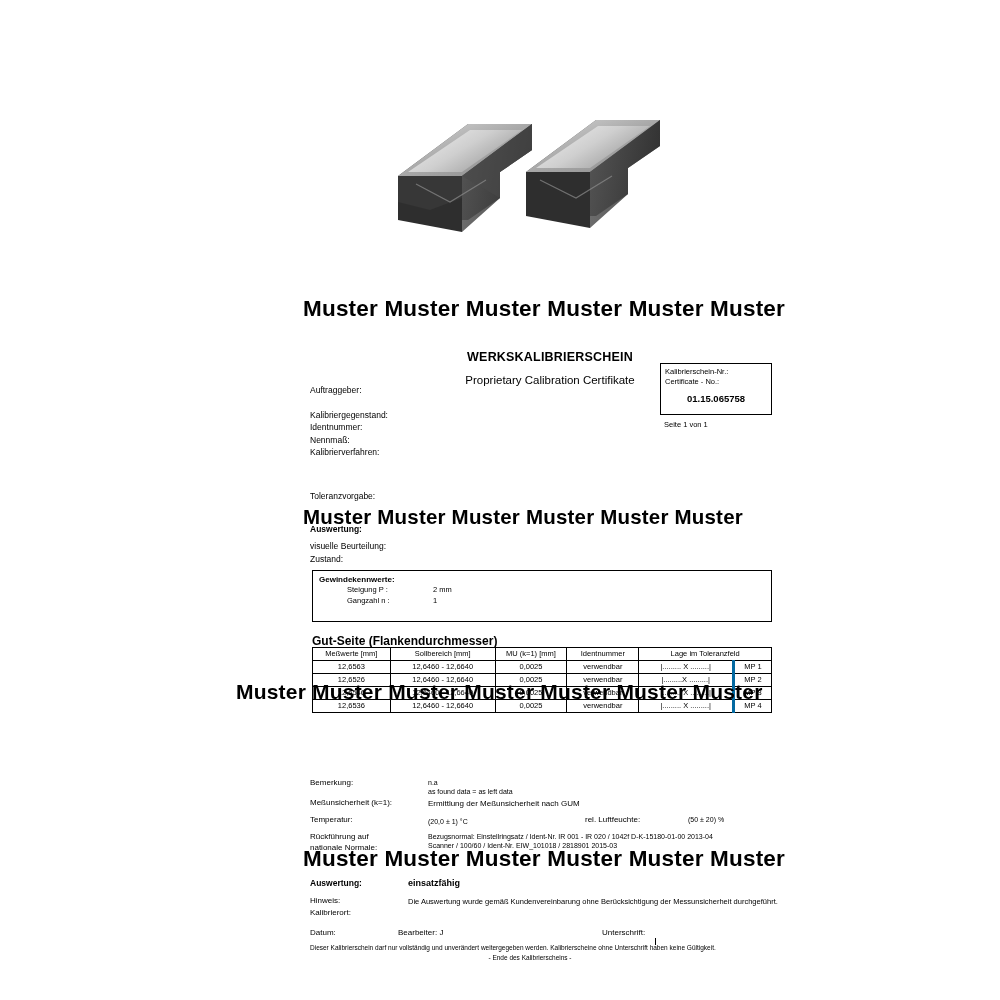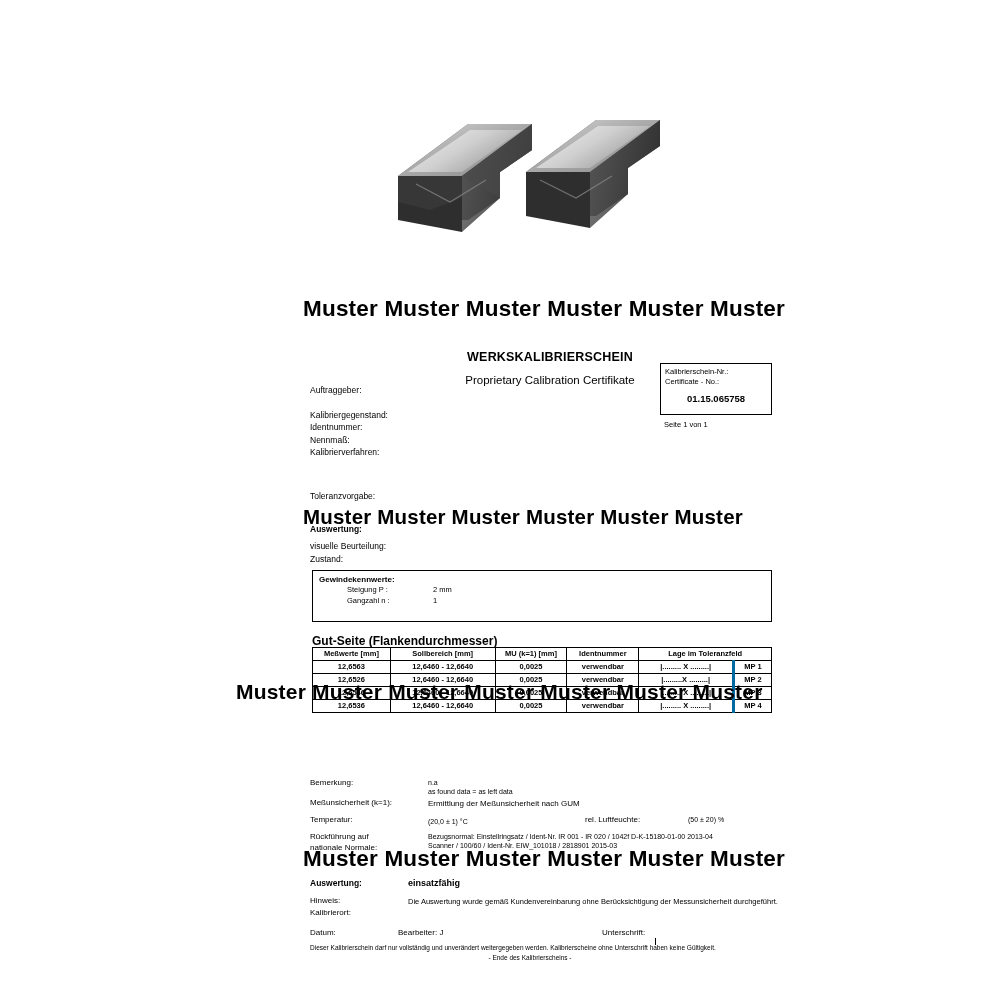--- a/index.html
+++ b/index.html
@@ -137,21 +137,21 @@
     left: 312px; top: 647px;
     width: 460px;
     border-collapse: collapse;
     font-size: 7.5px;
   }
   table.meas th, table.meas td {
     border: 1px solid #000;
     text-align: center;
     height: 13px;
     padding: 0 2px;
-    font-weight: bold;
+    font-weight: normal;
     line-height: 12px;
   }
   table.meas th { font-size: 7.5px; }
   table.meas td.mp { border-left: 3px solid #0369a1; }
   table.meas col.c1 { width: 78px; }
   table.meas col.c2 { width: 105px; }
   table.meas col.c3 { width: 72px; }
   table.meas col.c4 { width: 72px; }
   table.meas col.c5 { width: 95px; }
   table.meas col.c6 { width: 38px; }

